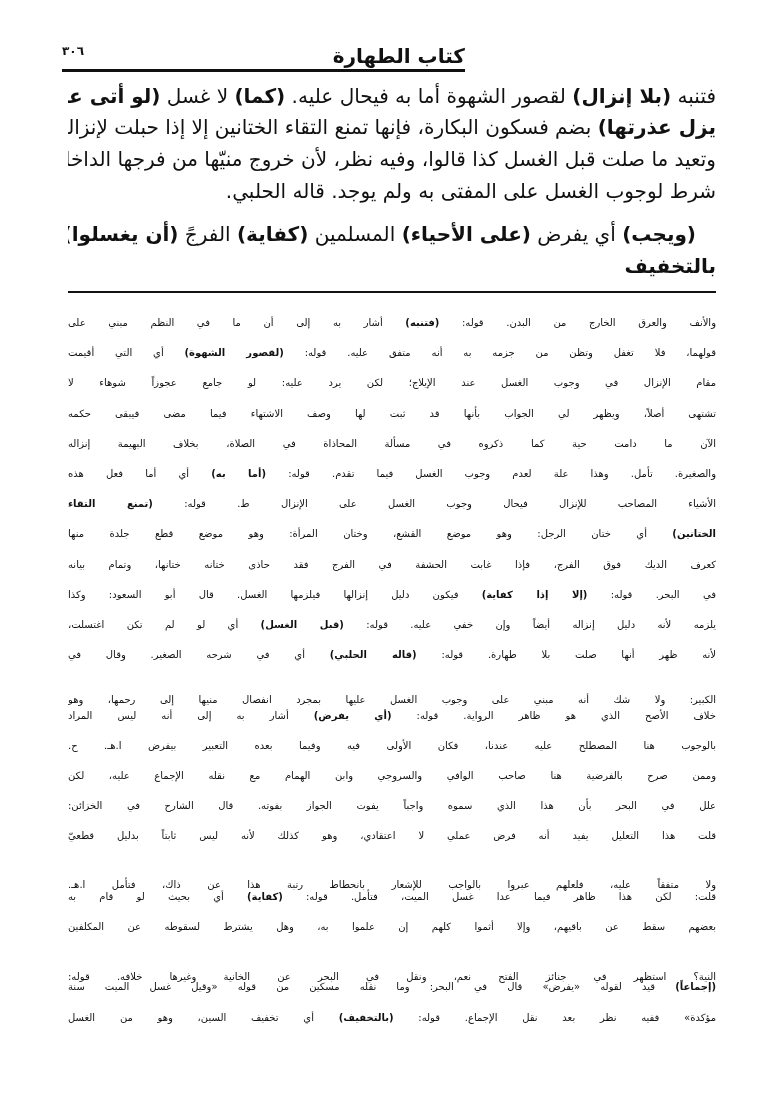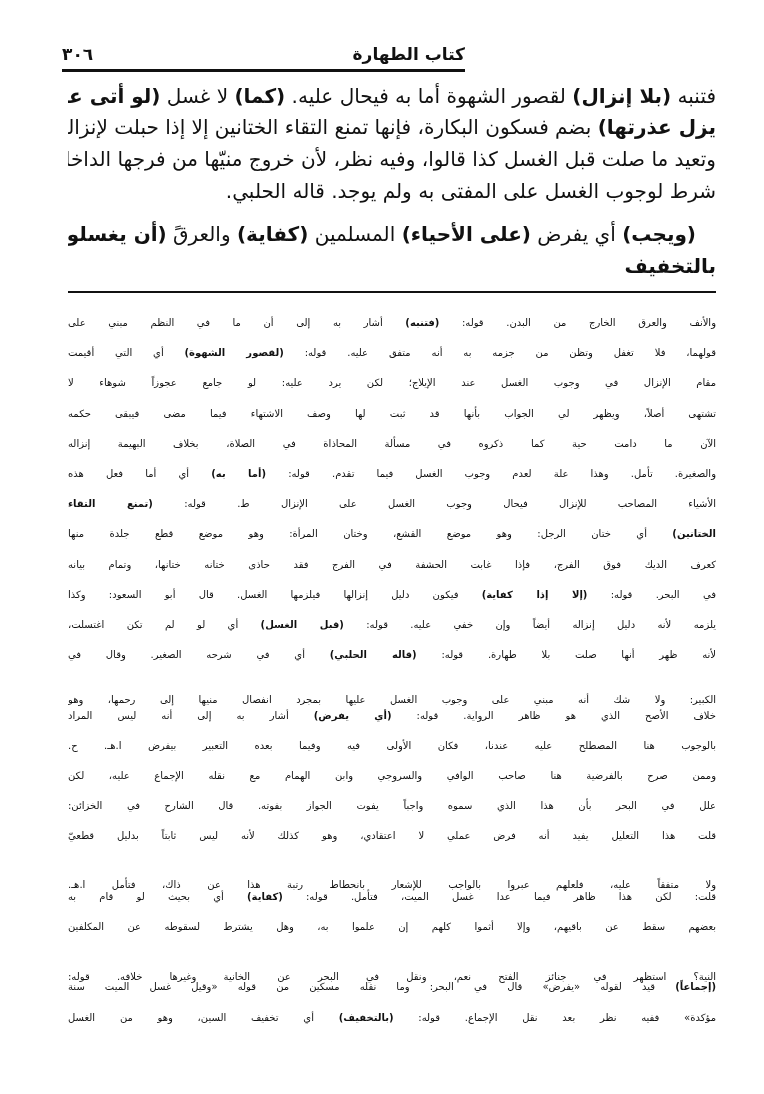--- a/index.html
+++ b/index.html
@@ -1,20 +1,20 @@
 <!DOCTYPE html>
 <html><head>
 <meta charset="utf-8">
 <style>
   html, body { margin: 0; padding: 0; background: #ffffff; }
   body { width: 764px; height: 1094px; position: relative; overflow: hidden; color: #111; font-family: "DejaVu Sans", sans-serif; }
   .page { position: absolute; left: 0; top: 0; width: 764px; height: 1094px; }
   .header { position: absolute; left: 62px; top: 44px; width: 403px; height: 24px; }
-  .running-title { position: absolute; right: 0; top: 0; font-size: 17px; font-weight: bold; direction: rtl; }
-  .page-number { position: absolute; left: 0; top: 0; font-size: 17px; font-weight: bold; }
+  .running-title { position: absolute; right: 0; top: 0; font-size: 20px; font-weight: bold; direction: rtl; }
+  .page-number { position: absolute; left: 0; top: 0; font-size: 12px; font-weight: bold; }
   .header-rule { position: absolute; left: 62px; top: 69px; width: 403px; height: 3px; background: #111; }
   .line { position: absolute; left: 68px; width: 648px; direction: rtl; text-align: justify; text-align-last: justify; white-space: nowrap; overflow: hidden; }
   .main .line { font-size: 20px; height: 30px; line-height: 30px; }
   .comm .line { font-size: 10px; height: 30px; line-height: 30px; }
   .line.last { text-align-last: right; }
   .line.indent { padding-right: 20px; width: 628px; }
   .b { font-weight: bold; }
   .sep-rule { position: absolute; left: 68px; top: 291px; width: 648px; height: 2px; background: #111; }
 </style>
 </head>
@@ -25,21 +25,21 @@
     <span class="running-title">كتاب الطهارة</span>
     <span class="page-number">٣٠٦</span>
   </div>
   <div class="header-rule"></div>
 
   <div class="main" id="main-text">
       <div class="line" style="top: 81px;"><span>فتنبه </span><span class="b">(بلا إنزال)</span><span> لقصور الشهوة أما به فيحال عليه. </span><span class="b">(كما)</span><span> لا غسل </span><span class="b">(لو أتى عذراء ولم</span></div>
       <div class="line" style="top: 112px;"><span class="b">يزل عذرتها)</span><span> بضم فسكون البكارة، فإنها تمنع التقاء الختانين إلا إذا حبلت لإنزالها،</span></div>
       <div class="line" style="top: 144px;"><span>وتعيد ما صلت قبل الغسل كذا قالوا، وفيه نظر، لأن خروج منيّها من فرجها الداخل</span></div>
       <div class="line last" style="top: 176px;"><span>شرط لوجوب الغسل على المفتى به ولم يوجد. قاله الحلبي.</span></div>
-      <div class="line indent" style="top: 219px;"><span class="b">(ويجب)</span><span> أي يفرض </span><span class="b">(على الأحياء)</span><span> المسلمين </span><span class="b">(كفاية)</span><span> والعرقً </span><span class="b">(أن يغسلوا)</span></div>
+      <div class="line indent" style="top: 219px;"><span class="b">(ويجب)</span><span> أي يفرض </span><span class="b">(على الأحياء)</span><span> المسلمين </span><span class="b">(كفاية)</span><span> الفرجً </span><span class="b">(أن يغسلوا)</span></div>
       <div class="line last" style="top: 251px;"><span class="b">بالتخفيف</span></div>
     </div>
   <div class="sep-rule"></div>
   <div class="comm" id="commentary">
       <div class="line" style="top: 308px;"><span>والأنف والعرق الخارج من البدن. قوله: </span><span class="b">(فتنبه)</span><span> أشار به إلى أن ما في النظم مبني على</span></div>
       <div class="line" style="top: 338.2px;"><span>قولهما، فلا تغفل وتظن من جزمه به أنه متفق عليه. قوله: </span><span class="b">(لقصور الشهوة)</span><span> أي التي أقيمت</span></div>
       <div class="line" style="top: 368.4px;"><span>مقام الإنزال في وجوب الغسل عند الإيلاج؛ لكن يرد عليه: لو جامع عجوزاً شوهاء لا</span></div>
       <div class="line" style="top: 398.6px;"><span>تشتهى أصلاً، ويظهر لي الجواب بأنها قد ثبت لها وصف الاشتهاء فيما مضى فيبقى حكمه</span></div>
       <div class="line" style="top: 428.8px;"><span>الآن ما دامت حية كما ذكروه في مسألة المحاذاة في الصلاة، بخلاف البهيمة إنزاله</span></div>
       <div class="line" style="top: 459px;"><span>والصغيرة. تأمل. وهذا علة لعدم وجوب الغسل فيما تقدم. قوله: </span><span class="b">(أما به)</span><span> أي أما فعل هذه</span></div>

